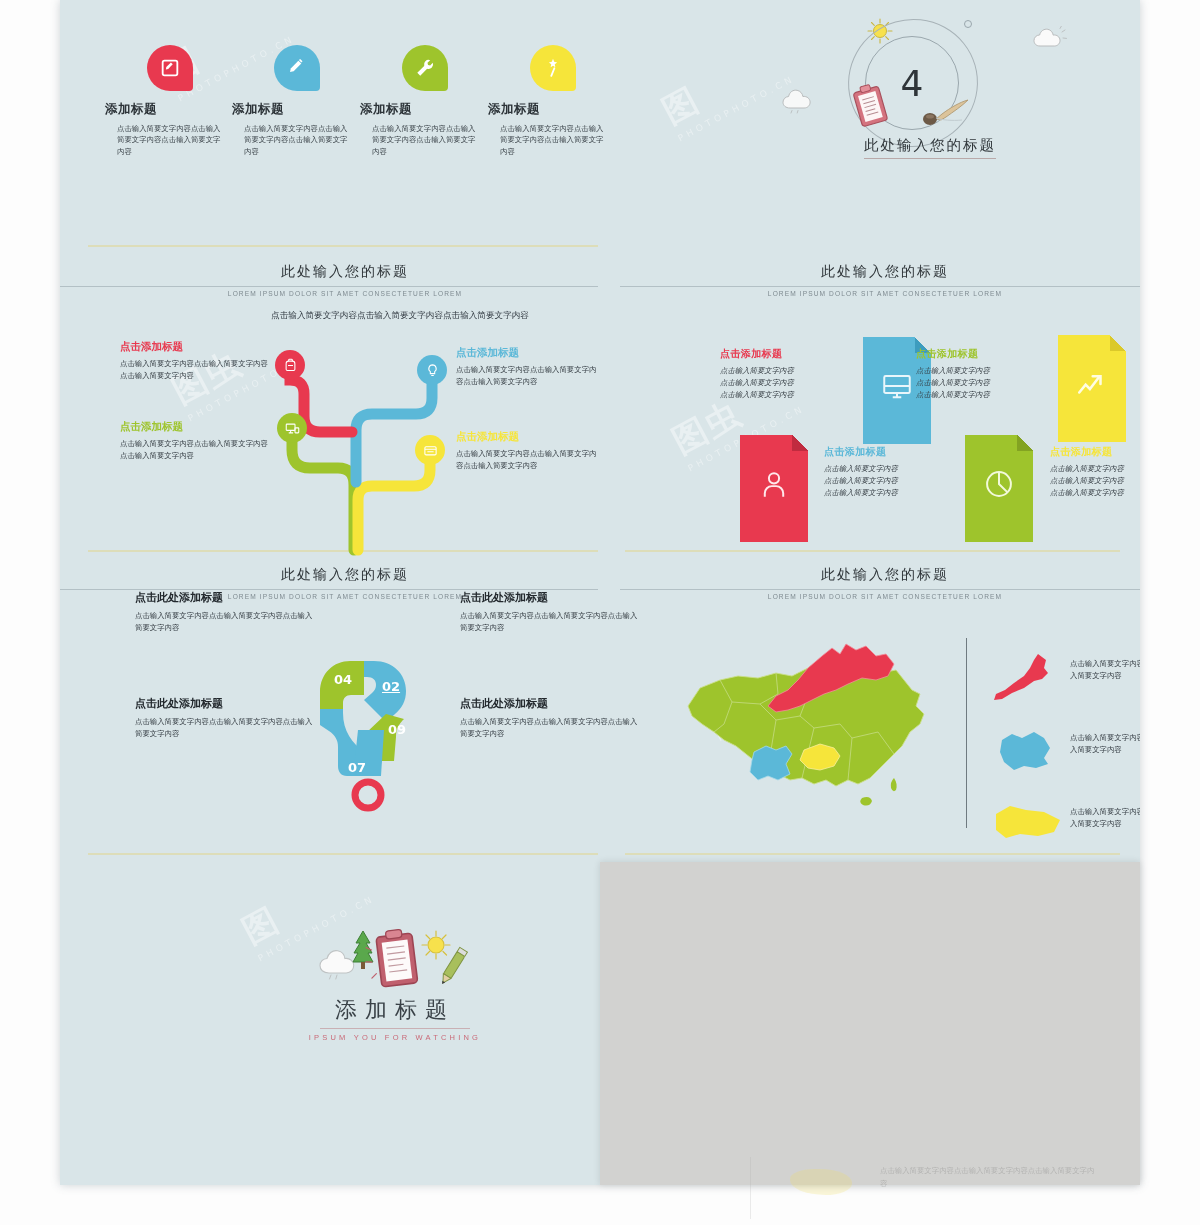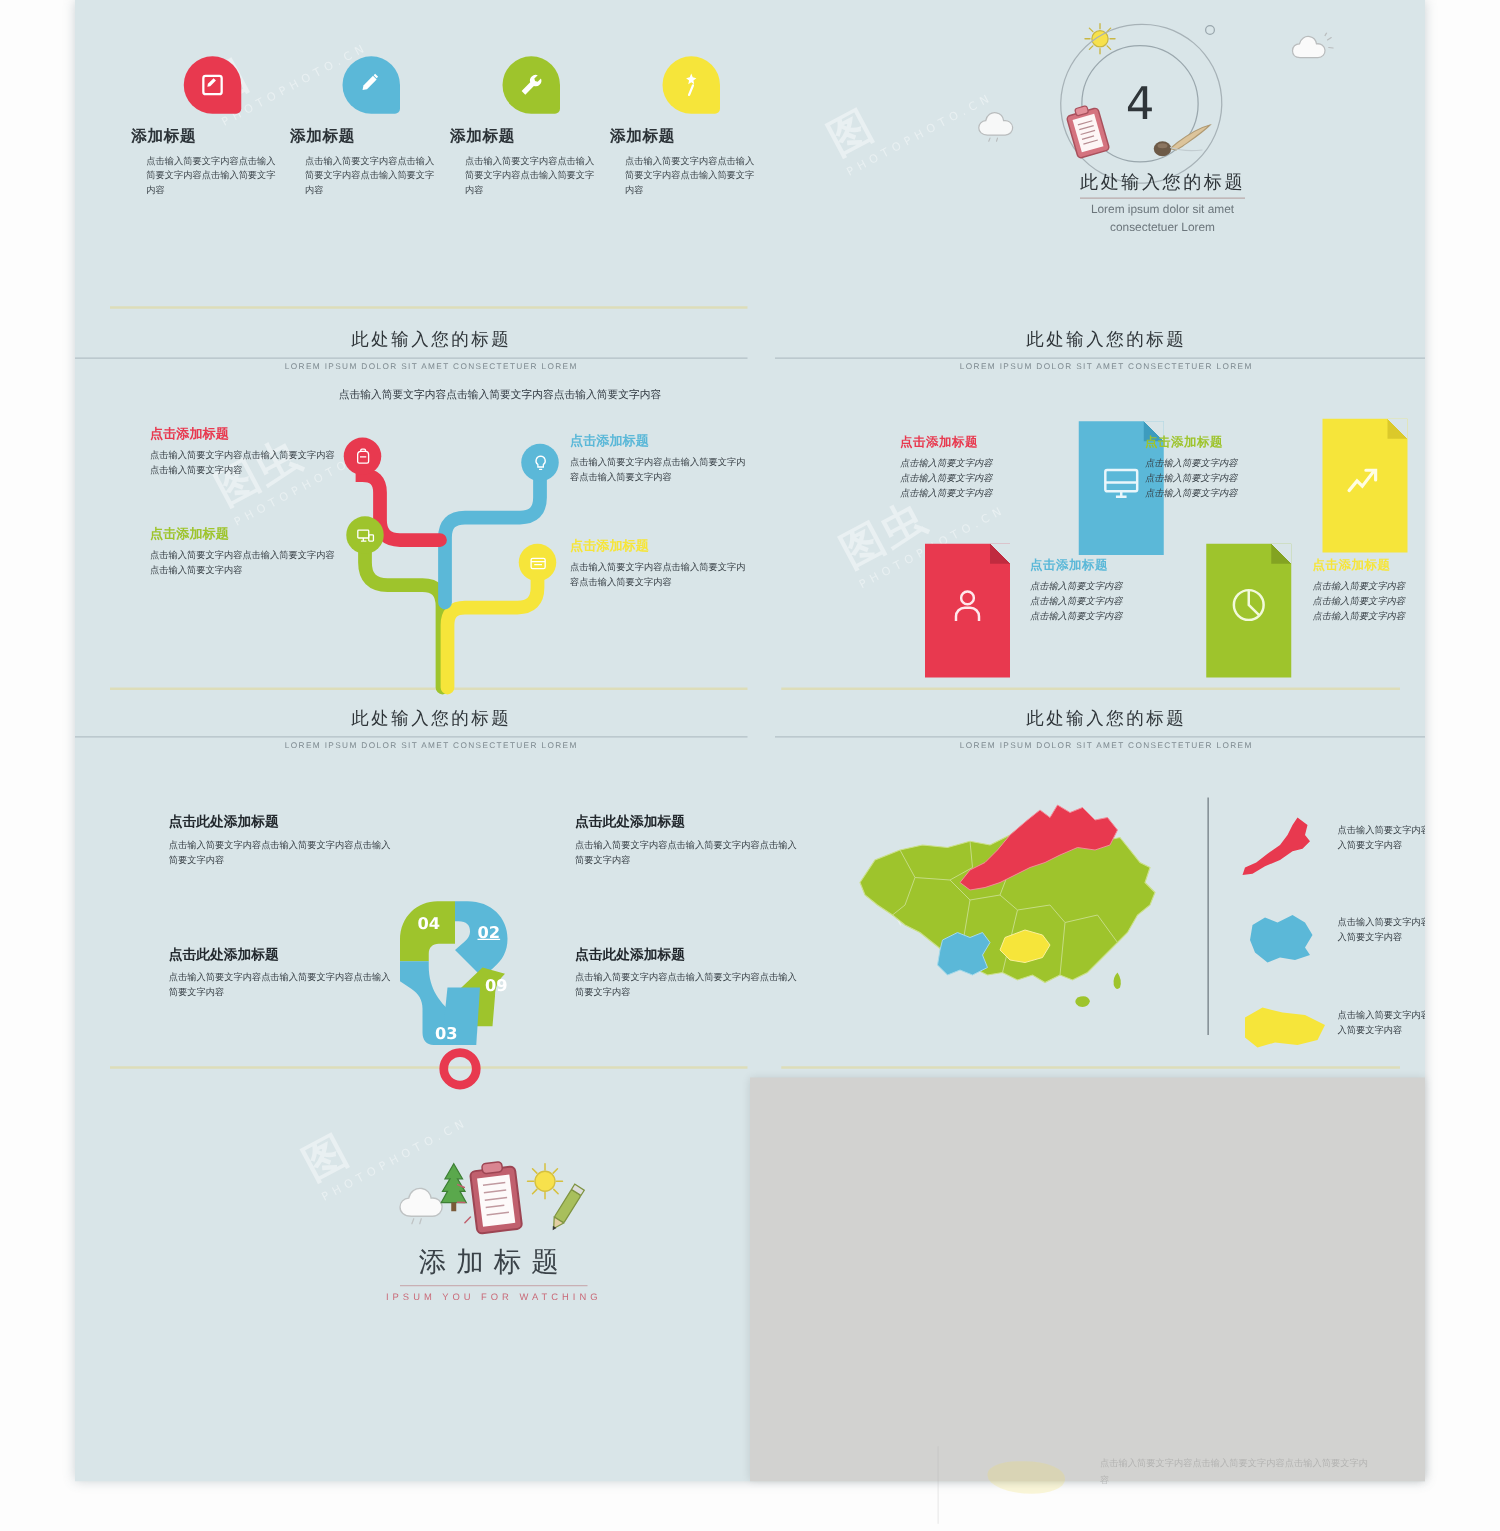--- a/index.html
+++ b/index.html
@@ -91,21 +91,21 @@
   
   #docs{position:absolute;left:660px;top:325px;width:470px;height:230px;}
   .doccard{position:absolute;width:68px;height:107px;}
   .doccard .body{position:absolute;inset:0;}
   .doccard .fold{position:absolute;right:0;top:0;width:16px;height:16px;}
   .doccard svg{position:absolute;left:50%;top:46%;transform:translate(-50%,-50%);width:34px;height:34px;}
   .dt{font-size:10px;font-weight:bold;margin-bottom:4px;letter-spacing:.4px;}
   .db{font-size:7.4px;color:#353d43;line-height:1.6;font-style:italic;}
 
   
-  #quest{position:absolute;left:60px;top:644px;width:540px;height:230px;}
+  #quest{position:absolute;left:60px;top:584px;width:540px;height:230px;}
   .qh{font-size:11px;font-weight:bold;color:#22282d;margin-bottom:5px;}
   .qp{font-size:7.4px;color:#353d43;line-height:1.62;}
   .qnum{
     position:absolute;color:#ffffff;font-weight:bold;font-size:13px;
     font-family:"DejaVu Sans",sans-serif;
   }
 
   
   #map{position:absolute;left:620px;top:610px;width:520px;height:230px;}
   .legtxt{position:absolute;font-size:7.4px;color:#353d43;line-height:1.62;width:170px;}
@@ -223,24 +223,20 @@
     </svg>
     <svg style="position:absolute;left:152px;top:88px;width:62px;height:32px;" viewBox="0 0 62 32">
       <path d="M56 4c-8 2-18 8-26 14l-6 5 5 1 5-3c7-5 16-11 22-17z" fill="#dcc49b" stroke="#b09a73" stroke-width=".9"></path>
       <ellipse cx="18" cy="23" rx="7" ry="6" fill="#6d5a47"></ellipse>
       <ellipse cx="18" cy="20.5" rx="4" ry="2" fill="#8b7560"></ellipse>
       <path d="M24 22c6 2 16 3 26 2" stroke="#c2ccd0" stroke-width="1" fill="none"></path>
     </svg>
 
     <div class="numtitle">此处输入您的标题</div>
     <div class="numtitle-rule"></div>
-    <div class="numsub">
-      <div>Lorem ipsum dolor sit amet</div>
-      <div>consectetuer Lorem</div>
-    </div>
   </div>
 
   <div class="divider" style="left:28px;top:245px;width:510px;"></div>
   <div class="divider" style="left:28px;top:550px;width:510px;"></div>
   <div class="divider" style="left:28px;top:853px;width:510px;"></div>
   <div class="divider" style="left:565px;top:550px;width:495px;"></div>
   <div class="divider" style="left:565px;top:853px;width:495px;"></div>
 
   <div class="qtitle" style="left:90px;top:263px;width:390px;">此处输入您的标题</div>
   <div class="qrule" style="left:0px;top:286px;width:538px;"></div>
@@ -406,21 +402,21 @@
 
       <path d="M41 57v4c0 18 9 30 22 40l6 5v18H45c-6 0-9-4-9-10V95c0-7-3-12-9-16l-9-6V57z" fill="#5bb8d8"></path>
 
       <path d="M56 78h26l-3 46H59c-5 0-7-3-7-8z" fill="#5bb8d8"></path>
 
       <circle cx="66" cy="143" r="13" fill="none" stroke="#e8394f" stroke-width="7"></circle>
     </svg>
     <div class="qnum" style="left:214px;top:88px;">04</div>
     <div class="qnum" style="left:262px;top:95px;text-decoration:underline;">02</div>
     <div class="qnum" style="left:268px;top:138px;">09</div>
-    <div class="qnum" style="left:228px;top:176px;">03</div>
+    <div class="qnum" style="left:228px;top:176px;">07</div>
   </div>
 
   <div id="map">
 
     <svg style="position:absolute;left:0px;top:18px;width:265px;height:200px;" viewBox="0 0 265 200">
 
       <path d="M8 78 L20 60 L40 52 L58 48 L78 50 L96 45 L112 48 L128 40 L142 30 L150 36 L162 32
                L176 40 L190 36 L206 44 L216 42 L224 52 L232 62 L240 66 L236 78 L244 86 L240 96
                L230 104 L222 118 L214 126 L206 134 L198 142 L190 150 L178 156 L168 152 L156 158
                L146 152 L134 156 L122 150 L110 152 L98 146 L88 140 L76 134 L66 126 L56 118

